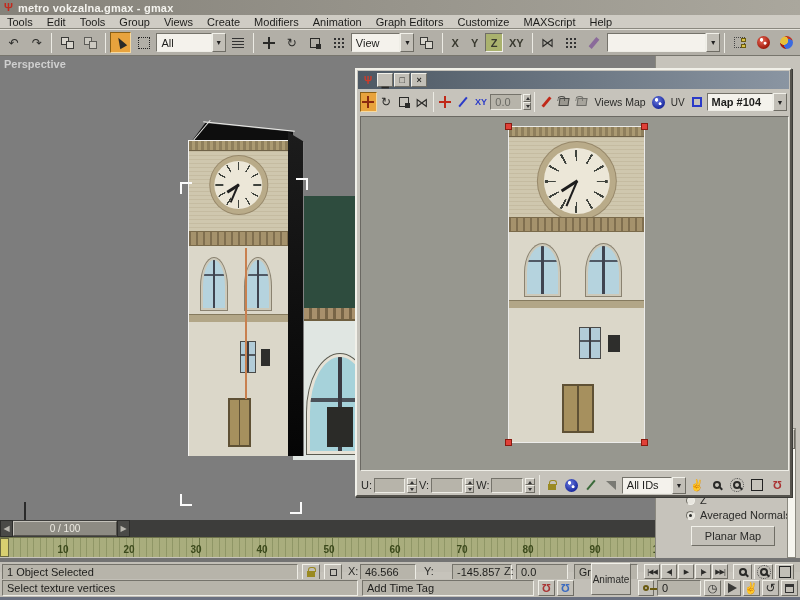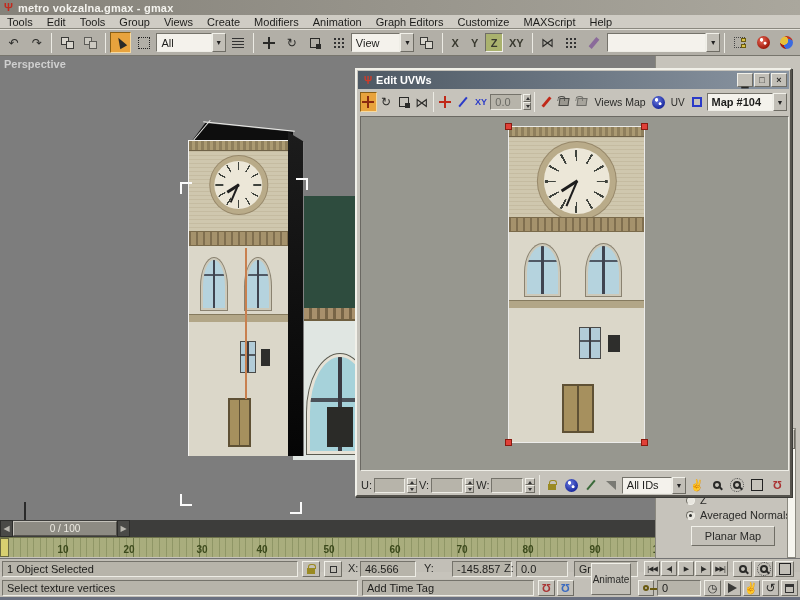--- a/index.html
+++ b/index.html
@@ -224,21 +224,21 @@
     background-image:
       repeating-linear-gradient(90deg, rgba(78,92,44,.28) 0 1px, transparent 1px 6.63px),
       repeating-linear-gradient(90deg, rgba(78,92,44,.55) 0 1px, transparent 1px 66.3px); }
   #timeline .num { position:absolute; top:6px; width:30px; text-align:center;
     font-size:10px; font-weight:bold; color:#3c4a1c; }
   #tl-thumb { position:absolute; left:0; top:0; width:9px; height:19px; background:#d8d070;
     border:1px solid #6a6a40; }
 
   
   #status1 { left:0; top:558px; width:800px; height:14px; background:#c2bfb7;
-    border-top:1px solid #737373; }
+    border-top:4px solid #737373; }
   #status2 { left:0; top:579px; width:800px; height:18px; background:#c2bfb7; }
   #bottomstrip { left:0; top:597px; width:800px; height:3px; background:#6a7080; }
   .s-field { position:absolute; height:16px; }
   .s-lbl { position:absolute; font-size:11px; color:#2a2a28; top:3px; }
   .pbtn { position:absolute; width:16px; height:15px; top:2px; font-size:7px; color:#2a2a28;
     letter-spacing:-1px; }
   .zbtn { position:absolute; width:19px; height:16px; top:2px; }
 </style>
 </head>
 <body>
@@ -403,21 +403,20 @@
     </div>
     <div class="btn abs" style="left:35px;top:470px;width:84px;height:20px;font-size:11px">Planar Map</div>
     <div id="cp-scroll" class="abs">
         <i></i>
       </div>
   </div>
 
   <div id="uvw" class="abs">
     <div id="uvw-title" class="abs">
       <span class="gmax-ico">Ψ</span>
-      <span class="ttl">Edit UVWs</span>
       <div class="btn winbtn">
           <span style="margin-top:6px">▁</span>
         </div>
       <div class="btn winbtn">
           <span>□</span>
         </div>
       <div class="btn winbtn">
           <span>×</span>
         </div>
     </div>
@@ -560,21 +559,21 @@
   <div id="trackbar" class="abs">
     <div class="arrow">◀</div>
     <div id="tb-thumb">0 / 100</div>
     <div class="arrow">▶</div>
   </div>
 
   <div id="timeline" class="abs">
     <div id="tl-thumb"></div>
     <span class="num" style="left:48px">10</span>
     <span class="num" style="left:114px">20</span>
-    <span class="num" style="left:187px">30</span>
+    <span class="num" style="left:181px">30</span>
     <span class="num" style="left:247px">40</span>
     <span class="num" style="left:314px">50</span>
     <span class="num" style="left:380px">60</span>
     <span class="num" style="left:447px">70</span>
     <span class="num" style="left:513px">80</span>
     <span class="num" style="left:580px">90</span>
     <span class="num" style="left:646px">100</span>
   </div>
 
   <div id="status1" class="abs">

